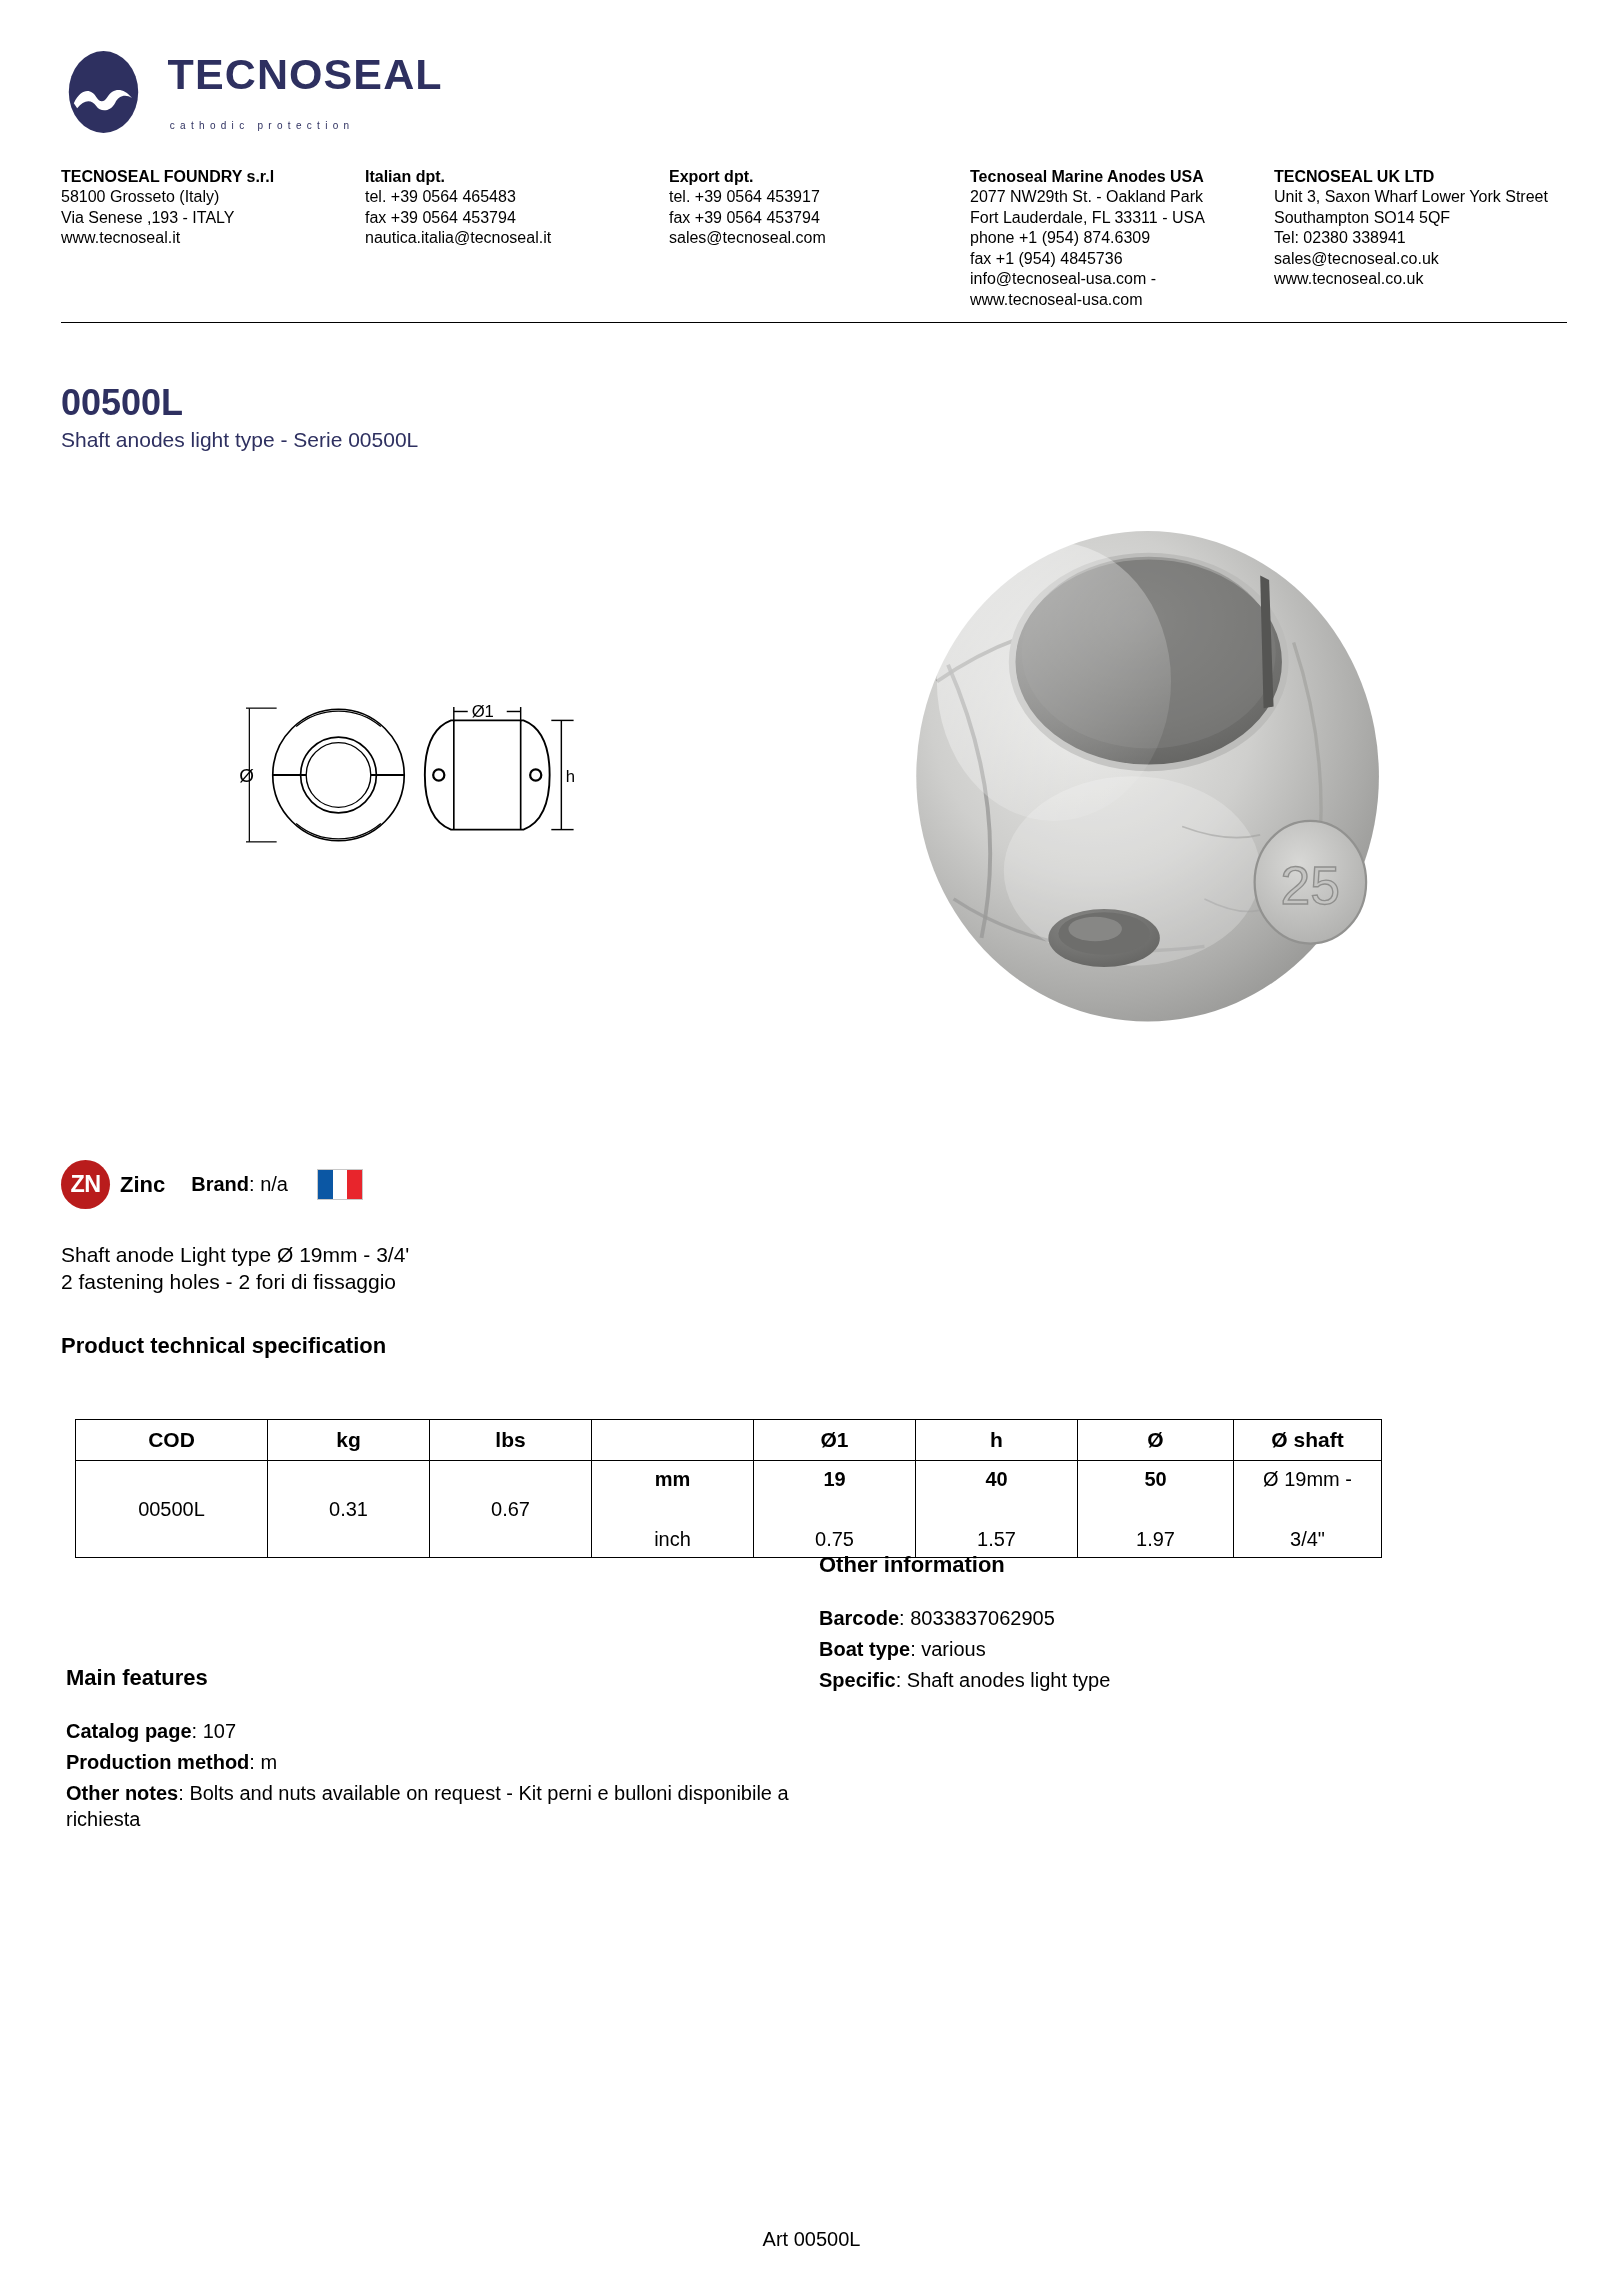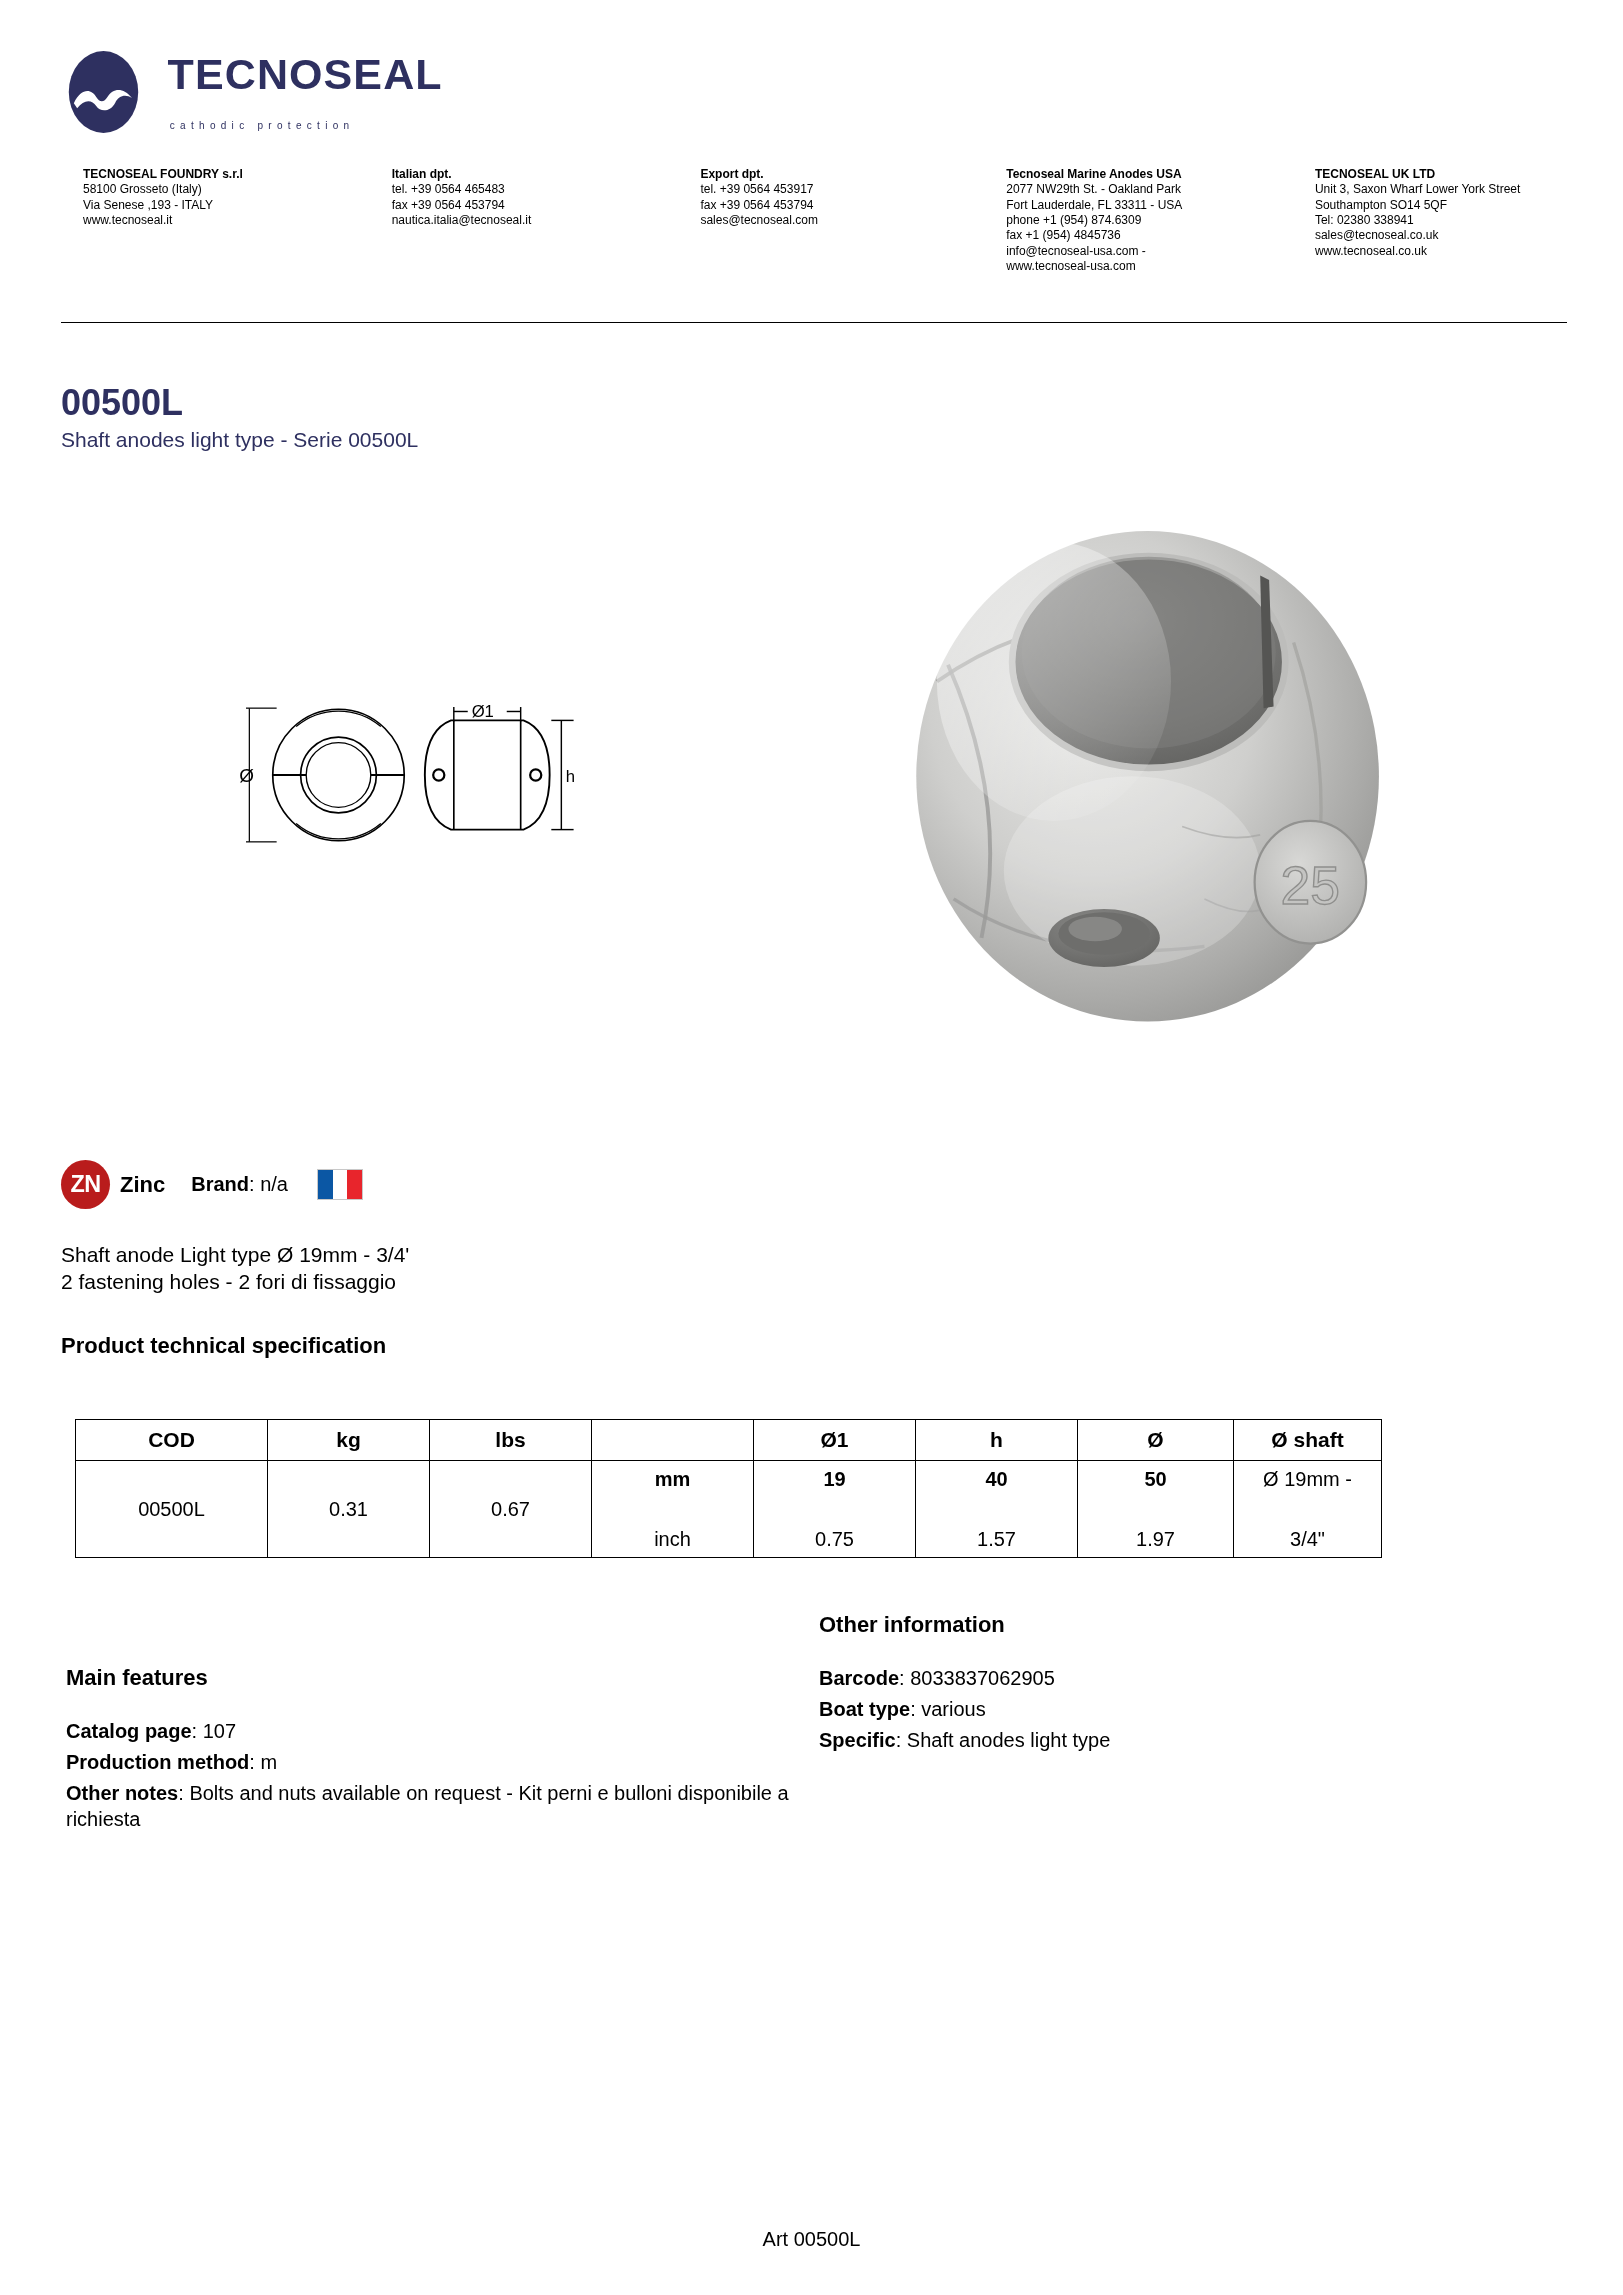--- a/index.html
+++ b/index.html
@@ -22,21 +22,21 @@
   }
   .logo-sub {
     font-size:10px; letter-spacing:5.3px; color:#2e3060;
     margin-top:24px; margin-left:2.2px;
   }
 
   .contact-row {
     position:absolute; left:61px; top:167px; width:1517px;
     display:flex; align-items:flex-start;
   }
-  .contact-col { font-size:12px; line-height:1.28; color:#000;margin-left:22px; }
+  .contact-col { font-size:16px; line-height:1.28; color:#000; }
   .contact-col b { font-weight:700; }
   .c1 { width:304px; }
   .c2 { width:304px; }
   .c3 { width:301px; }
   .c4 { width:304px; }
   .c5 { width:279px; }
 
   .header-rule {
     position:absolute; left:61px; top:322px; width:1506px;
     border-top:1.7px solid #000;
@@ -111,21 +111,21 @@
   table.spec th { font-weight:700; height:40px; font-size:21px; }
   table.spec td.code { height:96px; font-size:20px; }
   .unit-cell { display:flex; flex-direction:column; justify-content:space-between; height:83px; padding:6.7px 0; }
   .unit-cell span:first-child { font-weight:700; }
   .dual { display:flex; flex-direction:column; justify-content:space-between; height:83px; padding:6.7px 0; }
   .dual .top { font-weight:700; }
   .dual .bot { font-weight:400; }
 
   
   .info-left { position:absolute; left:66px; top:1665px; width:758px; }
-  .info-right { position:absolute; left:819px; top:1612px; width:697px; }
+  .info-right { position:absolute; left:819px; top:1552px; width:697px; }
   .info-h {
     font-size:22px; font-weight:700; margin-bottom:27px;
   }
   .info-line { font-size:20px; line-height:1.32; margin-bottom:4.5px; }
   .info-line b { font-weight:700; }
 
   
   .footer {
     position:absolute; left:0; top:2228px; width:1623px;
     text-align:center; font-size:20px;

